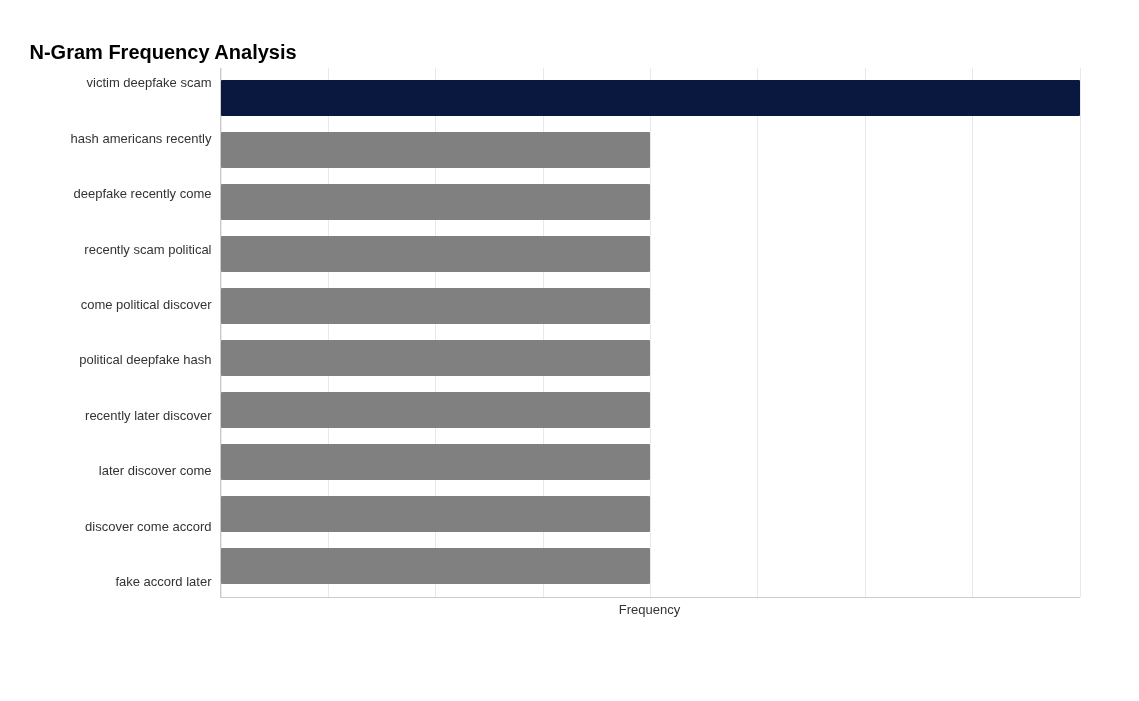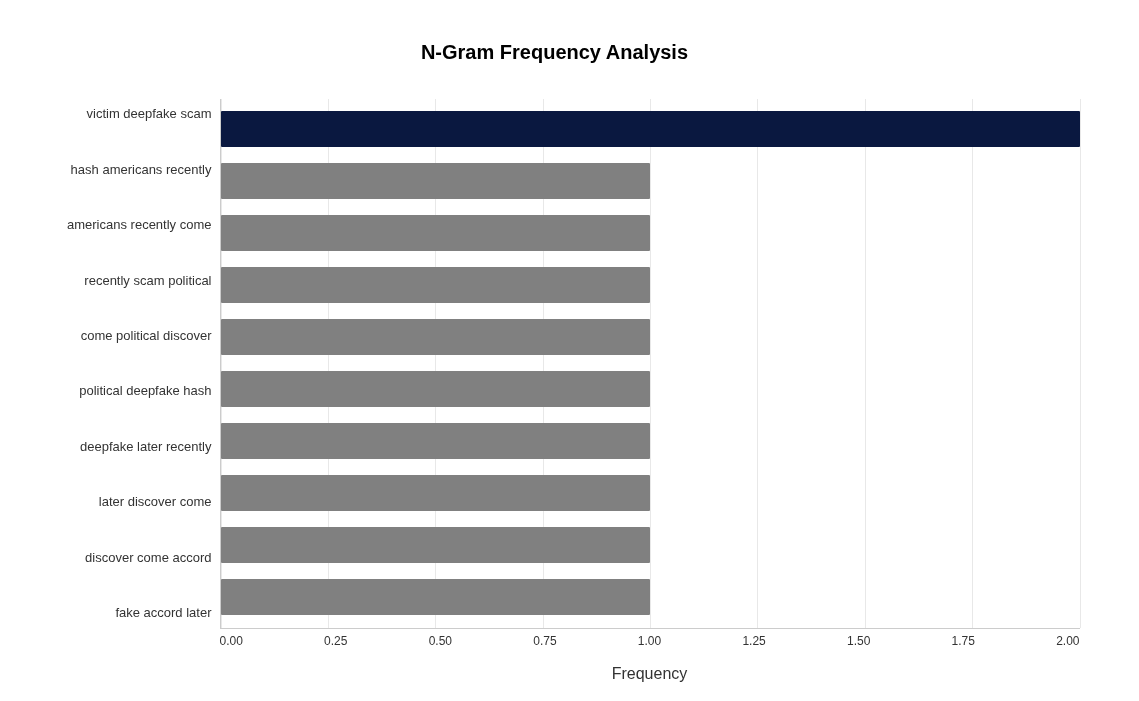--- a/index.html
+++ b/index.html
@@ -12,24 +12,24 @@
       align-items: center;
       justify-content: center;
     }
     .chart-container {
       width: 1100px;
       height: 680px;
       position: relative;
       padding: 30px 40px 60px 10px;
     }
     .chart-title {
-      text-align: center;
+      text-align: left;
       font-size: 20px;
       font-weight: bold;
-      margin-bottom: 35px;
+      margin-bottom: 4px;
       color: #000;
     }
     .chart-area {
       display: flex;
       width: 100%;
       height: calc(100% - 60px);
       position: relative;
     }
     .y-axis {
       display: flex;
@@ -101,41 +101,41 @@
       margin-top: 5px;
       padding-right: 0;
     }
     .x-tick {
       font-size: 12px;
       color: #333;
       text-align: center;
     }
     .x-label {
       text-align: center;
-      font-size: 16px;
+      font-size: 13px;
       color: #333;
       margin-left: 190px;
-      margin-top: 17px;
+      margin-top: 4px;
     }
   </style>
 </head>
 <body>
 
 <div class="chart-container">
   <div class="chart-title">N-Gram Frequency Analysis</div>
 
   <div class="chart-area">
     <div class="y-axis" id="y-axis">
         <div class="y-label">victim deepfake scam</div>
         <div class="y-label">hash americans recently</div>
-        <div class="y-label">americans recently come</div>
+        <div class="y-label">deepfake recently come</div>
         <div class="y-label">recently scam political</div>
         <div class="y-label">come political discover</div>
         <div class="y-label">political deepfake hash</div>
-        <div class="y-label">deepfake later recently</div>
+        <div class="y-label">recently later discover</div>
         <div class="y-label">later discover come</div>
         <div class="y-label">discover come accord</div>
         <div class="y-label">fake accord later</div>
       </div>
     <div class="plot-area" id="plot-area">
       <div class="grid-lines" id="grid-lines">
           <div class="grid-line" style="left: 0%;"></div>
           <div class="grid-line" style="left: 12.5%;"></div>
           <div class="grid-line" style="left: 25%;"></div>
           <div class="grid-line" style="left: 37.5%;"></div>
@@ -173,25 +173,14 @@
           <div class="bar-row">
             <div class="bar bar-gray" style="width: 50%;"></div>
           </div>
           <div class="bar-row">
             <div class="bar bar-gray" style="width: 50%;"></div>
           </div>
         </div>
     </div>
   </div>
 
-  <div class="x-axis" id="x-axis">
-      <div class="x-tick">0.00</div>
-      <div class="x-tick">0.25</div>
-      <div class="x-tick">0.50</div>
-      <div class="x-tick">0.75</div>
-      <div class="x-tick">1.00</div>
-      <div class="x-tick">1.25</div>
-      <div class="x-tick">1.50</div>
-      <div class="x-tick">1.75</div>
-      <div class="x-tick">2.00</div>
-    </div>
   <div class="x-label">Frequency</div>
 </div>
 
 </body></html>

